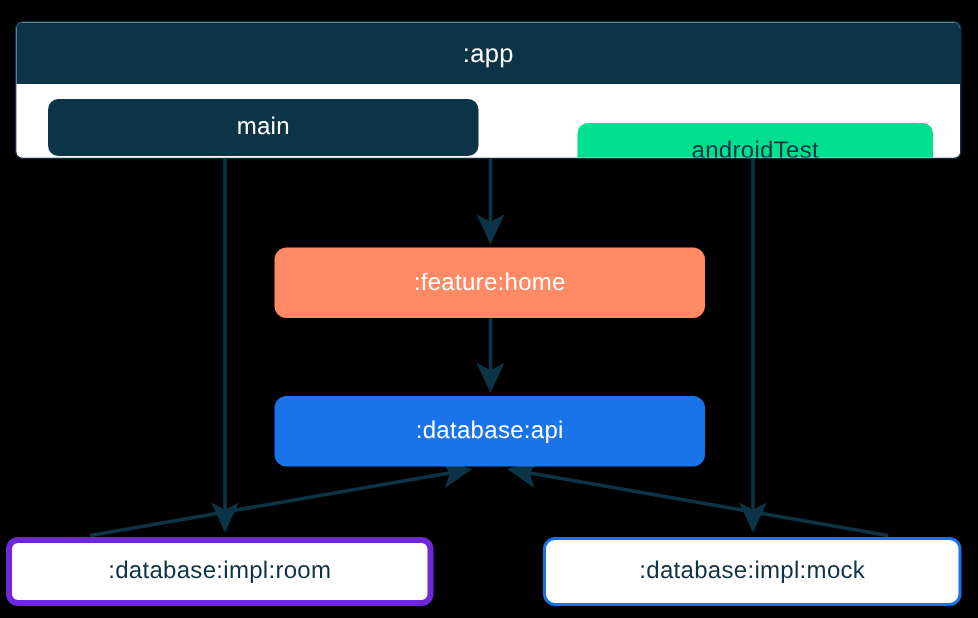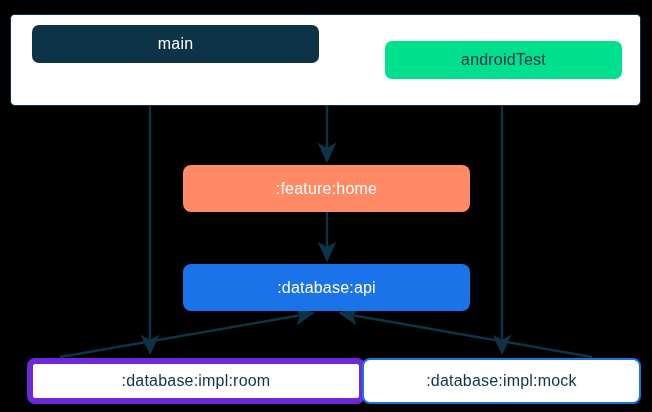--- a/index.html
+++ b/index.html
@@ -93,27 +93,27 @@
   }
   .node-database-api {
     left: 183px;
     top: 264px;
     width: 287px;
     height: 47px;
     background: #1a73e8;
     color: #ffffff;
   }
   .node-impl-room {
-    left: 27px;
+    left: 4px;
     top: 358px;
-    width: 338px;
+    width: 285px;
     height: 46px;
     background: #ffffff;
     color: #0d3446;
-    border: 6px solid #6d28d9;
+    border: 4px solid #6d28d9;
   }
   .node-impl-mock {
     left: 362px;
     top: 358px;
     width: 279px;
     height: 46px;
     background: #ffffff;
     color: #0d3446;
     border: 2px solid #1a73e8;
   }
@@ -137,20 +137,21 @@
     <line x1="502" y1="106" x2="502" y2="353" stroke="#0d3446" stroke-width="2.4" marker-end="url(#arrowhead)"></line>
 
     <line x1="327" y1="212" x2="327" y2="260" stroke="#0d3446" stroke-width="2.4" marker-end="url(#arrowhead)"></line>
 
     <line x1="60" y1="357" x2="313" y2="313" stroke="#0d3446" stroke-width="2.4" marker-end="url(#arrowhead)"></line>
 
     <line x1="592" y1="357" x2="340" y2="313" stroke="#0d3446" stroke-width="2.4" marker-end="url(#arrowhead)"></line>
   </svg>
 
   <div class="app-container">
+    <div class="app-header">:app</div>
     <div class="app-body">
       <div class="node node-main">main</div>
       <div class="node node-androidtest">androidTest</div>
     </div>
   </div>
 
   <div class="node node-feature-home">:feature:home</div>
 
   <div class="node node-database-api">:database:api</div>
 

